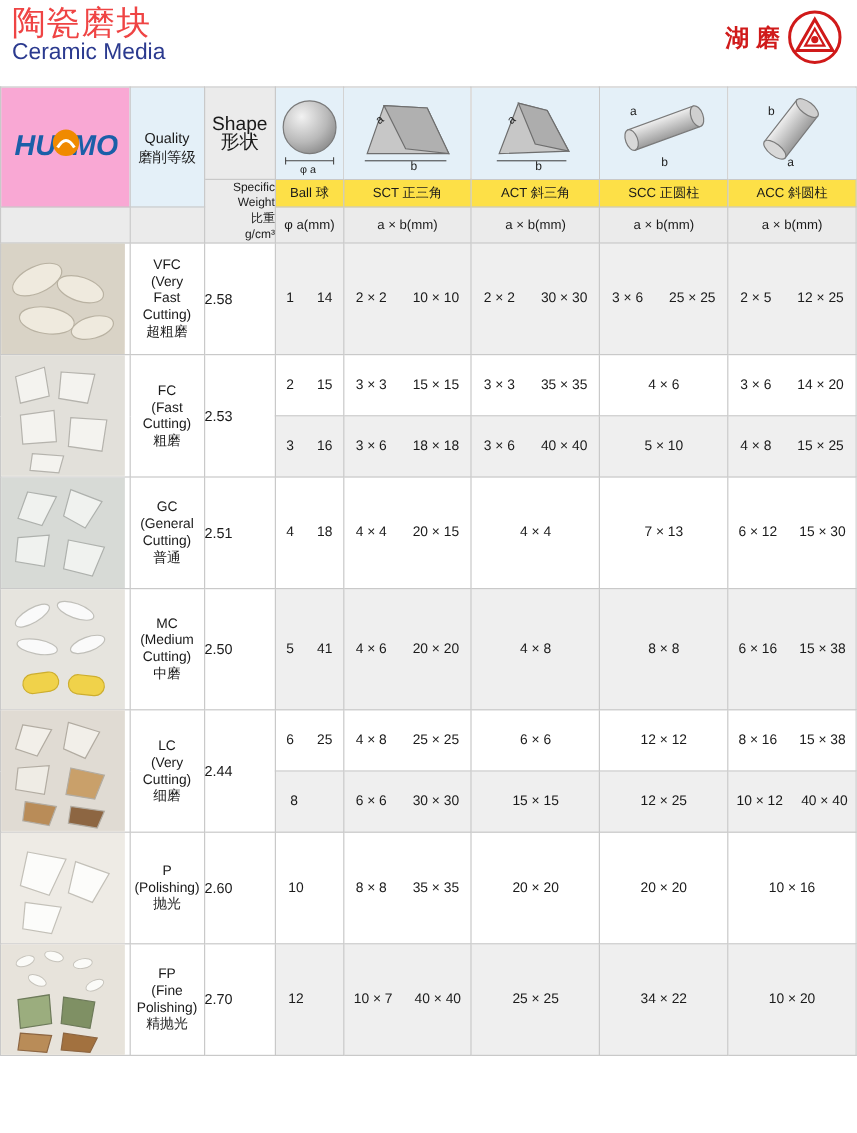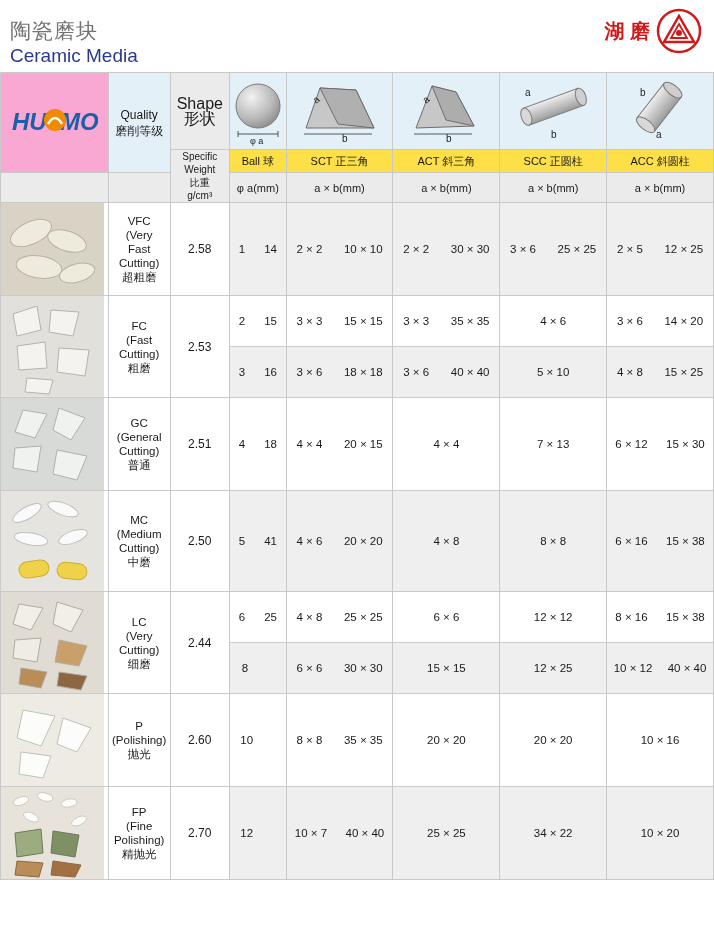--- a/index.html
+++ b/index.html
@@ -16,26 +16,25 @@
   }
 
   
   .header {
     position: relative;
     height: 72px;
     padding: 6px 10px 0 10px;
     box-sizing: border-box;
   }
   .title-cn {
-    font-size: 21px;
-    color: #737373;
+    font-size: 28px;
+    color: #ef4444;
     letter-spacing: 1px;
     line-height: 26px;
     font-weight: normal;
-    margin-top: 12px;
   }
   .title-en {
     font-size: 19px;
     color: #2b3a8f;
     line-height: 24px;
     font-weight: normal;
   }
   .brand {
     position: absolute;
     right: 12px;
@@ -99,21 +98,21 @@
     padding: 3px 2px;
     line-height: 14px;
   }
   .shape-title {
     text-align: center;
     font-size: 16px;
     line-height: 15px;
     padding: 6px 2px;
   }
   .sw-head {
-    text-align: center;
+    text-align: right;
     font-size: 10px;
     line-height: 13px;
     padding: 4px 3px;
   }
   .qual-head {
     text-align: center;
     font-size: 12px;
     line-height: 16px;
     padding: 6px 2px;
   }
@@ -146,21 +145,21 @@
     overflow: hidden;
   }
   td.qual-cell {
     text-align: center;
     font-size: 11.5px;
     line-height: 14px;
     background: #ffffff;
     padding: 2px;
   }
   td.sw-cell {
-    text-align: center;
+    text-align: left;
     font-size: 12px;
     background: #ffffff;
   }
   td.data-cell {
     font-size: 11.5px;
     height: 50px;
     padding: 0 4px;
   }
   td.data-cell .pair {
     display: flex;

